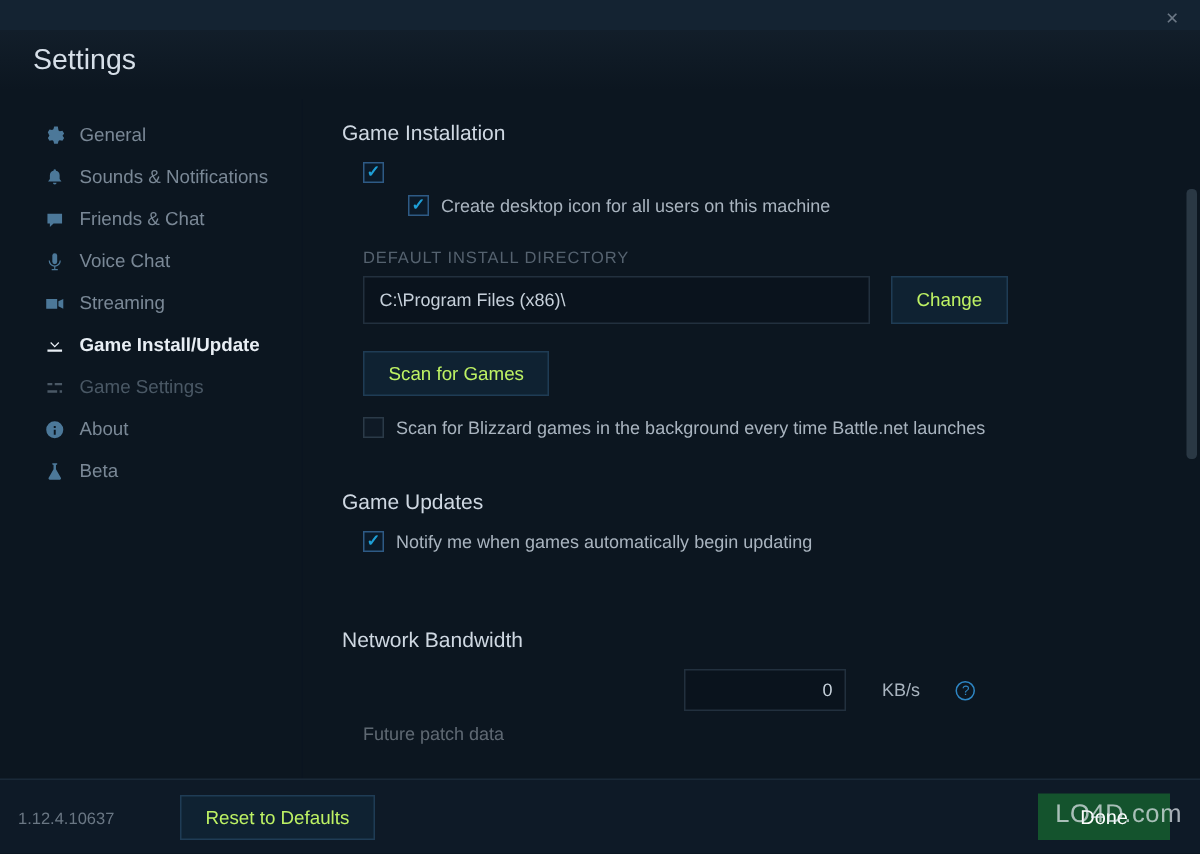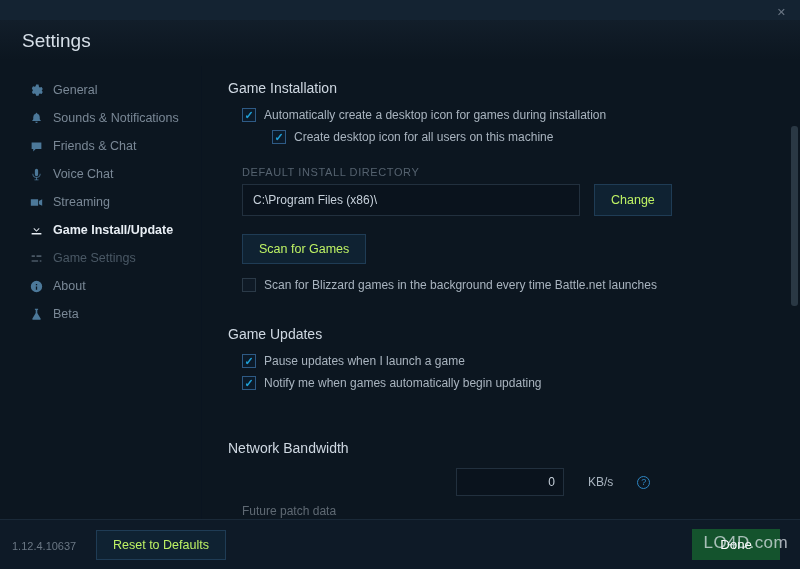--- a/index.html
+++ b/index.html
@@ -33,21 +33,21 @@
 .btn { background:#0f2232; border:1px solid #1f3c55; color:#bef264; font-size:12.5px; padding:7px 16px; cursor:pointer; }
 .btn-primary { background:#14532d; color:#fff; border:none; padding:8px 28px; }
 .gap { height:16px; }
 .gap-big { height:26px; }
 .brow { display:flex; align-items:center; gap:24px; padding-left:14px; margin-bottom:4px; }
 .brow .blabel { font-size:12px; color:#b0bac4; }
 .brow .bhelp { font-size:10.5px; color:#566470; }
 .numinput { width:108px; background:#0a131d; border:1px solid #22303e; color:#c6d0da; font-size:12px; padding:6px 8px; text-align:right; }
 .unit { font-size:12px; color:#a9b4bf; }
 .helpicon { color:#2e86c4; font-size:12px; border:1px solid #2e86c4; width:13px; height:13px; border-radius:50%; display:inline-flex; align-items:center; justify-content:center; font-size:9px; }
-.footer { position:absolute; left:0; right:0; bottom:0; height:50px; background:#0e1a27; border-top:1px solid #1a2938; display:flex; align-items:center; padding:0 20px 0 96px; gap:12px; }
+.footer { position:absolute; left:0; right:0; bottom:0; height:50px; background:#0e1a27; border-top:1px solid #1a2938; display:flex; align-items:center; padding:0 20px 0 120px; gap:12px; }
 .footer .spacer { flex:1; }
 .version { position:absolute; left:12px; bottom:17px; font-size:11px; color:#6a7784; }
 .watermark { position:absolute; right:12px; bottom:16px; font-size:17px; color:#e8eef4; opacity:0.7; font-weight:300; letter-spacing:0.4px; }
 .scrollbar { position:absolute; right:2px; top:60px; width:7px; height:180px; background:#2a3844; border-radius:3px; }
 </style>
 </head>
 <body>
 
 <div class="window">
   <div class="titlebar">
@@ -143,21 +143,20 @@
 
     </div>
 
     <div class="content">
       <div class="scrollbar"></div>
 
       <div class="section-title">Game Installation</div>
 
       <div class="row indent1">
         <span class="checkbox checked"></span>
-        <span class="label">Automatically create a desktop icon for games during installation</span>
       </div>
 
       <div class="row indent2">
         <span class="checkbox checked"></span>
         <span class="label">Create desktop icon for all users on this machine</span>
       </div>
 
       <div class="subhead">DEFAULT INSTALL DIRECTORY</div>
       <div class="dirrow">
         <input class="textinput" value="C:\Program Files (x86)\" style="">
@@ -170,24 +169,20 @@
 
       <div class="row indent1">
         <span class="checkbox"></span>
         <span class="label">Scan for Blizzard games in the background every time Battle.net launches</span>
       </div>
 
       <div class="gap-big"></div>
 
       <div class="section-title">Game Updates</div>
 
-      <div class="row indent1">
-        <span class="checkbox checked"></span>
-        <span class="label">Pause updates when I launch a game</span>
-      </div>
 
       <div class="row indent1">
         <span class="checkbox checked"></span>
         <span class="label">Notify me when games automatically begin updating</span>
       </div>
 
       <div class="gap-big"></div>
       <div class="gap"></div>
 
       <div class="section-title">Network Bandwidth</div>

